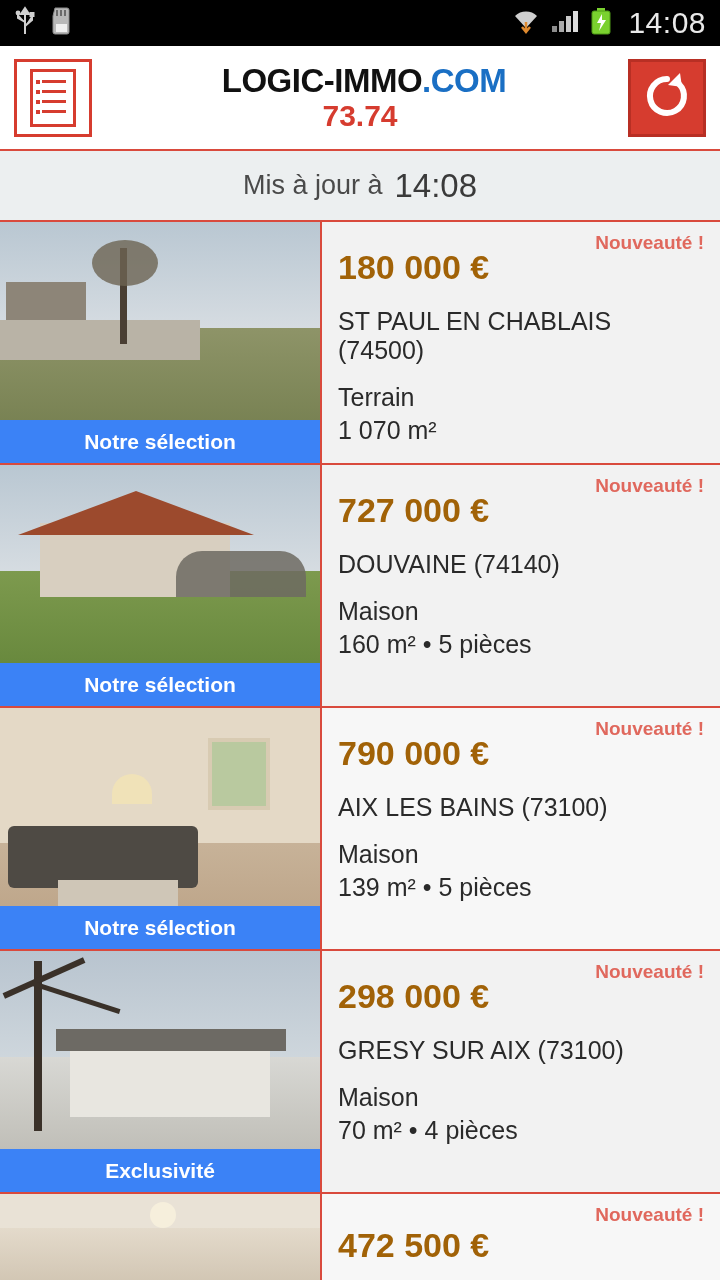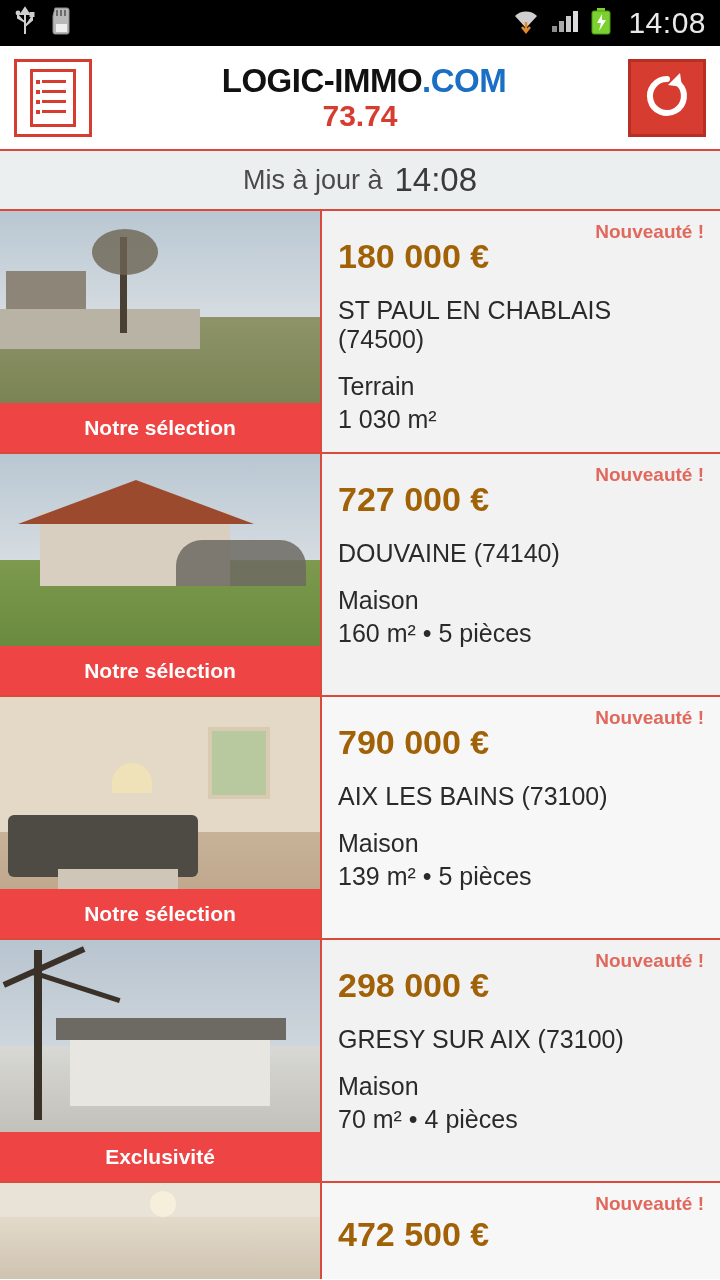--- a/index.html
+++ b/index.html
@@ -75,21 +75,21 @@
   .brand-main .com { color: #1a6fc4; }
   .brand-sub {
     font-size: 30px;
     font-weight: bold;
     color: #d63c2f;
     margin-top: 2px;
   }
 
   
   .updatebar {
-    height: 60px;
+    height: 71px;
     background: #eceff0;
     border-bottom: 2px solid #d94a3d;
     display: flex;
     align-items: center;
     justify-content: center;
     gap: 12px;
     color: #4a4a4a;
   }
   .update-label { font-size: 27px; }
   .update-time { font-size: 33px; color: #3a3a3a; }
@@ -116,22 +116,22 @@
   .thumb .sky {
     position: absolute; left: 0; right: 0; top: 0; height: 46%;
     background: linear-gradient(#b9c7d2, #d7dde2);
   }
   .thumb .ground {
     position: absolute; left: 0; right: 0; bottom: 0; height: 56%;
   }
   .badge {
     position: absolute;
     left: 0; right: 0; bottom: 0;
-    height: 49px;
-    background: #ef4444;
+    height: 43px;
+    background: #3b82f6;
     color: #ffffff;
     font-size: 21px;
     font-weight: bold;
     display: flex; align-items: center; justify-content: center;
   }
   .info {
     flex: 1 1 auto;
     padding: 18px 18px 0 16px;
     position: relative;
     background: #f2f2f2;
@@ -300,21 +300,21 @@
         <div class="wall"></div>
       <div class="tree"></div>
         <div class="crown"></div>
       <div class="badge">Notre sélection</div>
     </div>
     <div class="info">
       <div class="tag-new">Nouveauté !</div>
       <div class="price">180 000 €</div>
       <div class="city">ST PAUL EN CHABLAIS (74500)</div>
       <div class="ptype">Terrain</div>
-      <div class="pdetail">1 030 m²</div>
+      <div class="pdetail">1 070 m²</div>
     </div>
   </div>
 
   <div class="card">
     <div class="thumb t2">
       <div class="sky"></div>
         <div class="ground"></div>
       <div class="house"></div>
         <div class="roof"></div>
         <div class="carport"></div>

